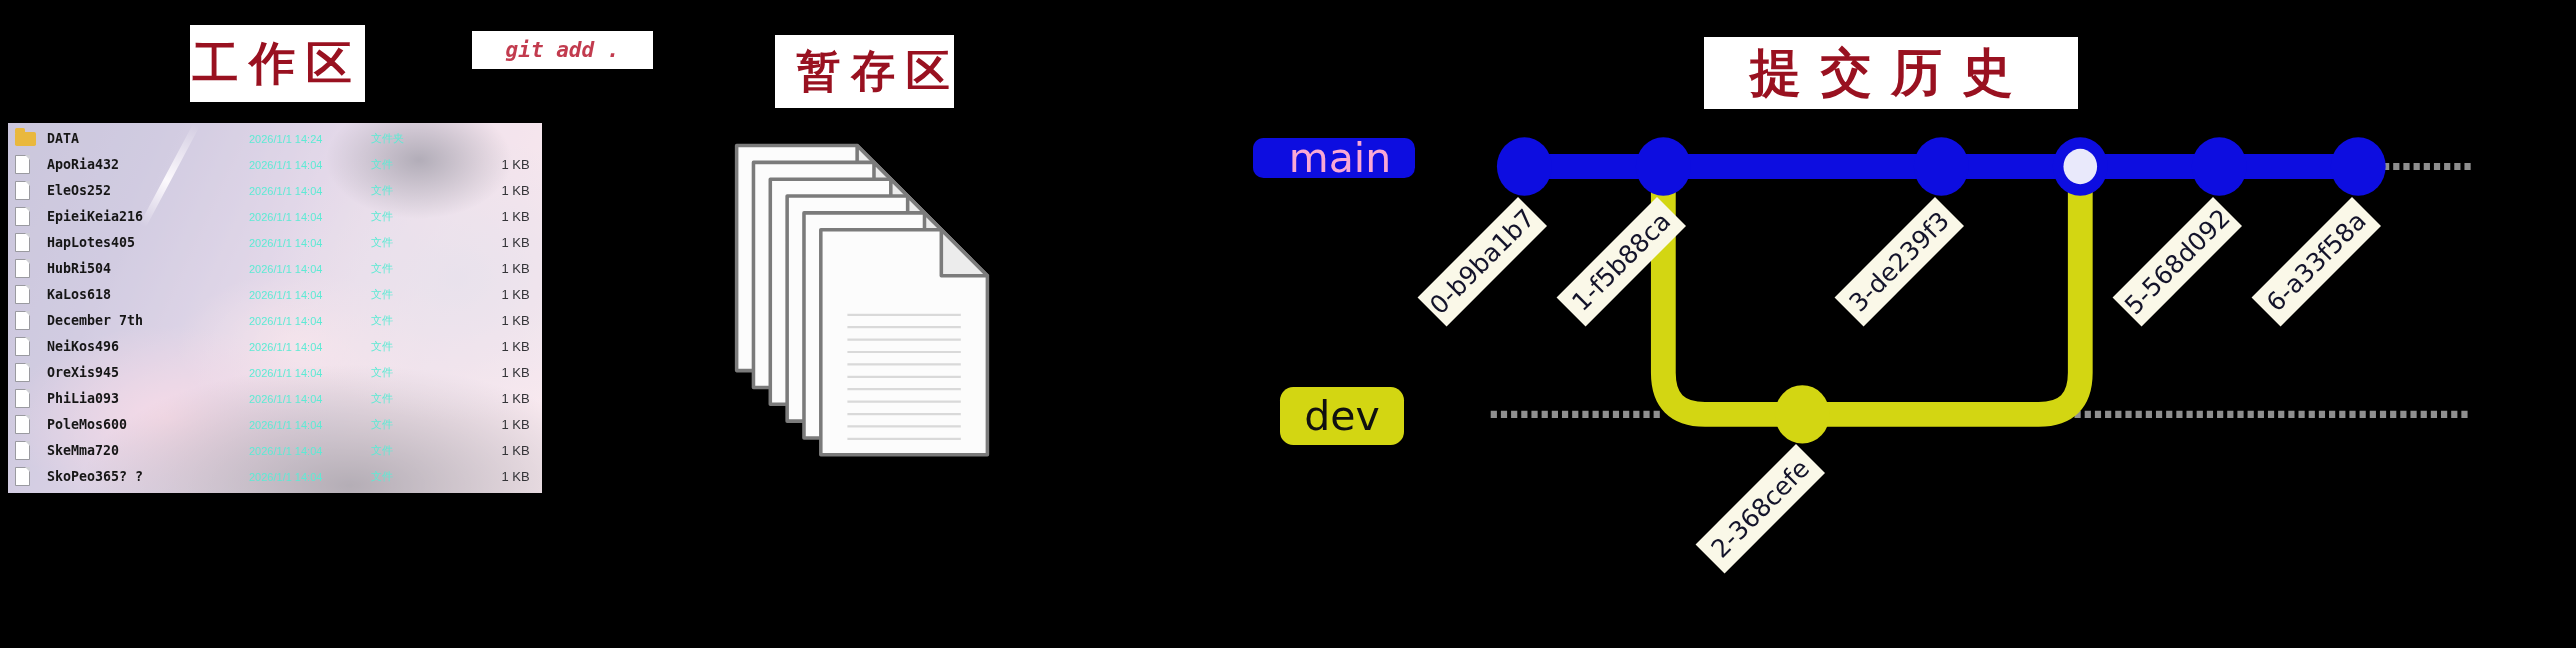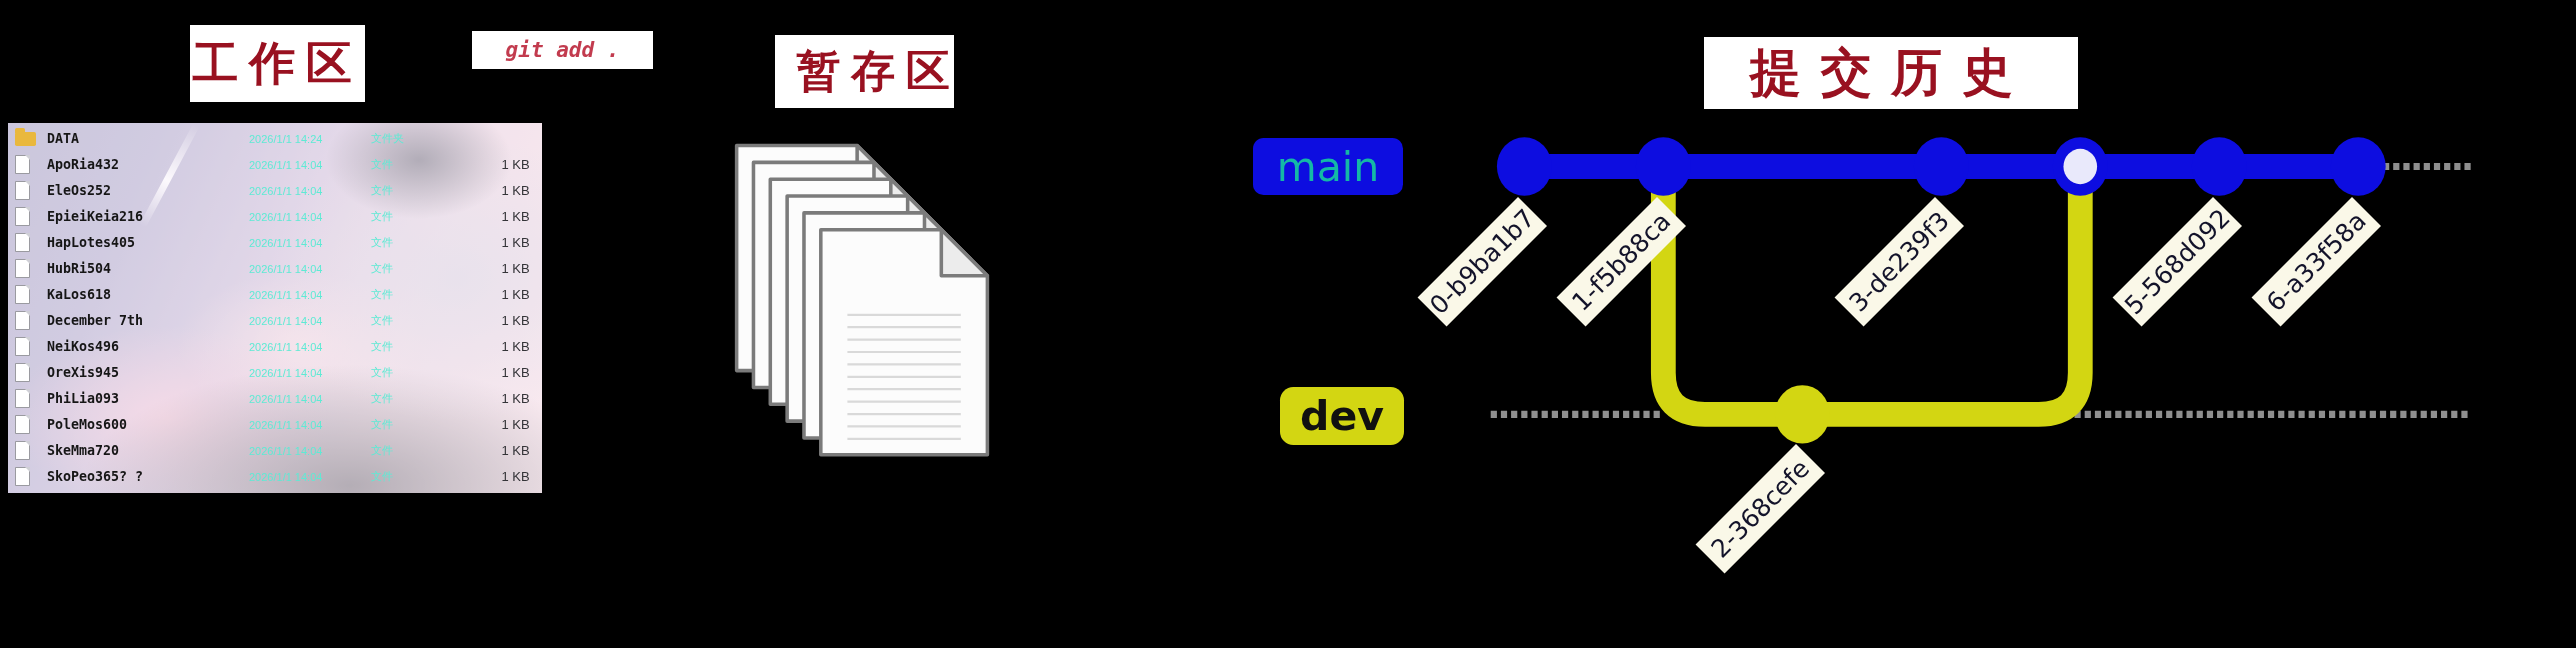--- a/index.html
+++ b/index.html
@@ -44,24 +44,24 @@
   .icon-file{width:13.3px;height:17px;background:#ffffff;border:1.3px solid #9a9aa0;border-radius:0.9px;position:relative;display:inline-block;}
   .icon-file::before{content:"";position:absolute;right:-0.9px;top:-0.9px;border-style:solid;border-width:0 5.3px 5.3px 0;border-color:transparent #cfcfd6 transparent transparent;}
 
   
   #doc-stack{left:733px;top:142px;}
 
   
   #graph-svg{left:0;top:0;}
   .branch-label{position:absolute;display:flex;align-items:center;justify-content:center;
      font-family:"DejaVu Sans",sans-serif;}
-  #main-label{left:1253px;top:138px;width:150px;height:57px;background:#0d0de0;border-radius:10.6px;
-     color:#14b8a6;font-size:41px;}
+  #main-label{left:1253px;top:138px;width:150px;height:40px;background:#0d0de0;border-radius:10.6px;
+     color:#f9a8d4;font-size:41px;padding-left:12px;}
   #dev-label{left:1280px;top:387px;width:124px;height:58px;background:#d3d612;border-radius:13.3px;
-     color:#101010;font-size:41px;font-weight:bold;}
+     color:#101010;font-size:41px;}
   .commit-tag{position:absolute;width:142px;height:41px;background:#faf8e8;
      transform:rotate(-45deg);transform-origin:100% 0;
      display:flex;align-items:center;justify-content:center;
      font-family:"DejaVu Sans",sans-serif;font-size:25px;color:#13132a;white-space:nowrap;}
   #tag-c0{left:1376px;top:197px;}
   #tag-c1{left:1515px;top:197px;}
   #tag-c3{left:1793px;top:197px;}
   #tag-c5{left:2071px;top:197px;}
   #tag-c6{left:2210px;top:197px;}
   #tag-c2{left:1654px;top:444px;}

